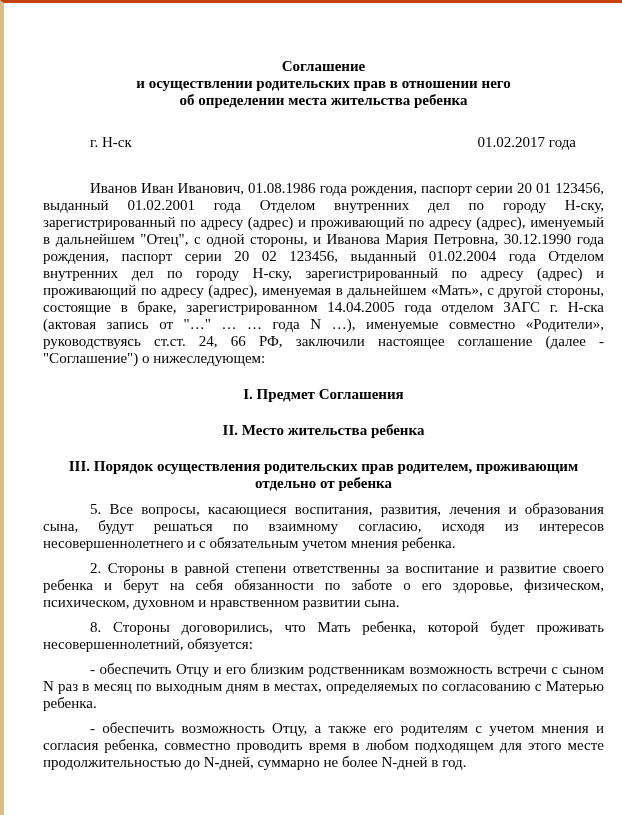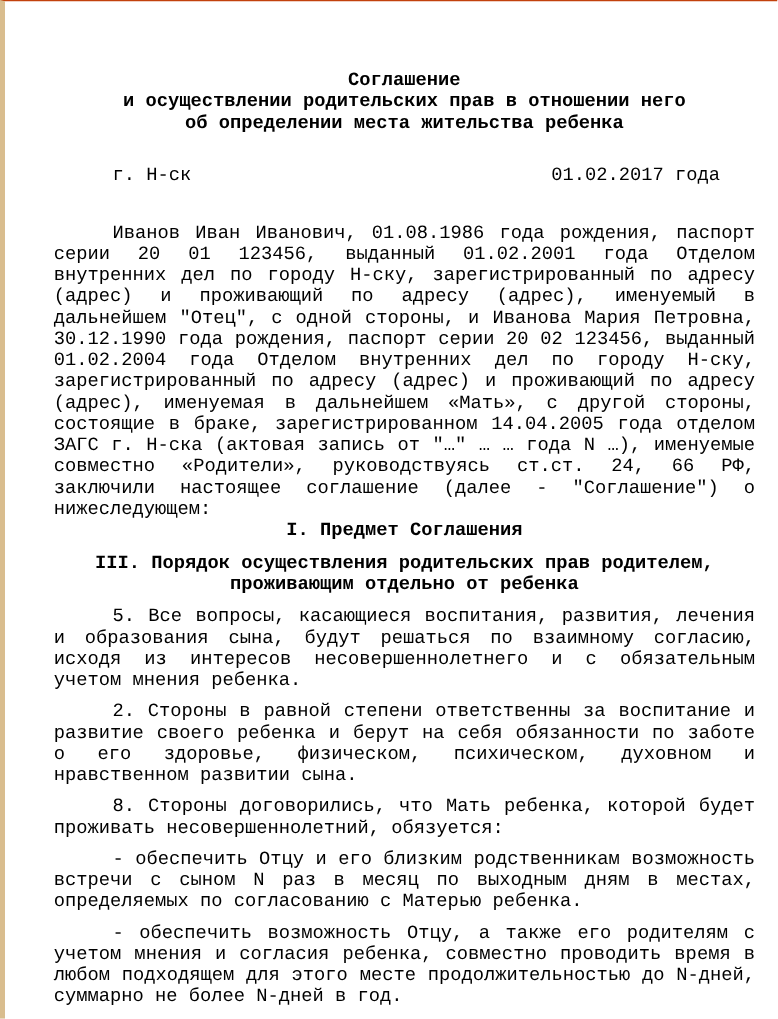--- a/index.html
+++ b/index.html
@@ -5,25 +5,25 @@
   html, body {
     margin: 0;
     padding: 0;
     background: #ffffff;
   }
   .page {
     width: 622px;
     height: 815px;
     box-sizing: border-box;
     background: #ffffff;
-    border-top: 1px solid #c2410c;   
+    border-top: 3px solid #c2410c;   
     border-left: 4px solid #d9bd8e;  
     padding: 55px 18px 0 39px;
     overflow: hidden;
-    font-family: Liberation Mono, monospace;
+    font-family: Liberation Serif, serif;
     font-size: 15px;
     line-height: 17px;
     color: #000000;                  
   }
   .doc-title {
     text-align: center;
     font-weight: bold;
   }
   .title-line { white-space: nowrap; }
   .dateline {
@@ -37,21 +37,21 @@
     margin: 8px 0 0 0;
     text-indent: 47px;
     text-align: justify;
   }
   p.preamble { margin-top: 29px; }
   h2.section-heading {
     font-size: 15px;
     line-height: 17px;
     font-weight: bold;
     text-align: center;
-    margin: 0 0 9px 0;
+    margin: 19px 0 9px 0;
   }
 </style>
 </head>
 <body>
 
 <div class="page">
 
   <header class="doc-title">
     <div class="title-line">Соглашение</div>
     <div class="title-line">и осуществлении родительских прав в отношении него</div>
@@ -60,20 +60,21 @@
 
   <div class="dateline">
     <span class="city">г. Н-ск</span>
     <span class="date">01.02.2017 года</span>
   </div>
 
   <p class="body preamble">Иванов Иван Иванович, 01.08.1986 года рождения, паспорт серии 20 01 123456, выданный 01.02.2001 года Отделом внутренних дел по городу Н-ску, зарегистрированный по адресу (адрес) и проживающий по адресу (адрес), именуемый в дальнейшем "Отец", с одной стороны, и Иванова Мария Петровна, 30.12.1990 года рождения, паспорт серии 20 02 123456, выданный 01.02.2004 года Отделом внутренних дел по городу Н-ску, зарегистрированный по адресу (адрес) и проживающий по адресу (адрес), именуемая в дальнейшем «Мать», с другой стороны, состоящие в браке, зарегистрированном 14.04.2005 года отделом ЗАГС г. Н-ска (актовая запись от "…" … … года N …), именуемые совместно «Родители», руководствуясь ст.ст. 24, 66 РФ, заключили настоящее соглашение (далее - "Соглашение") о нижеследующем:</p>
 
   <h2 class="section-heading">I. Предмет Соглашения</h2>
 
+  <h2 class="section-heading">II. Место жительства ребенка</h2>
 
   <h2 class="section-heading">III. Порядок осуществления родительских прав родителем, проживающим отдельно от ребенка</h2>
   <p class="body">5. Все вопросы, касающиеся воспитания, развития, лечения и образования сына, будут решаться по взаимному согласию, исходя из интересов несовершеннолетнего и с обязательным учетом мнения ребенка.</p>
   <p class="body">2. Стороны в равной степени ответственны за воспитание и развитие своего ребенка и берут на себя обязанности по заботе о его здоровье, физическом, психическом, духовном и нравственном развитии сына.</p>
   <p class="body">8. Стороны договорились, что Мать ребенка, которой будет проживать несовершеннолетний, обязуется:</p>
   <p class="body">- обеспечить Отцу и его близким родственникам возможность встречи с сыном N раз в месяц по выходным дням в местах, определяемых по согласованию с Матерью ребенка.</p>
   <p class="body">- обеспечить возможность Отцу, а также его родителям с учетом мнения и согласия ребенка, совместно проводить время в любом подходящем для этого месте продолжительностью до N-дней, суммарно не более N-дней в год.</p>
 
 </div>
 

